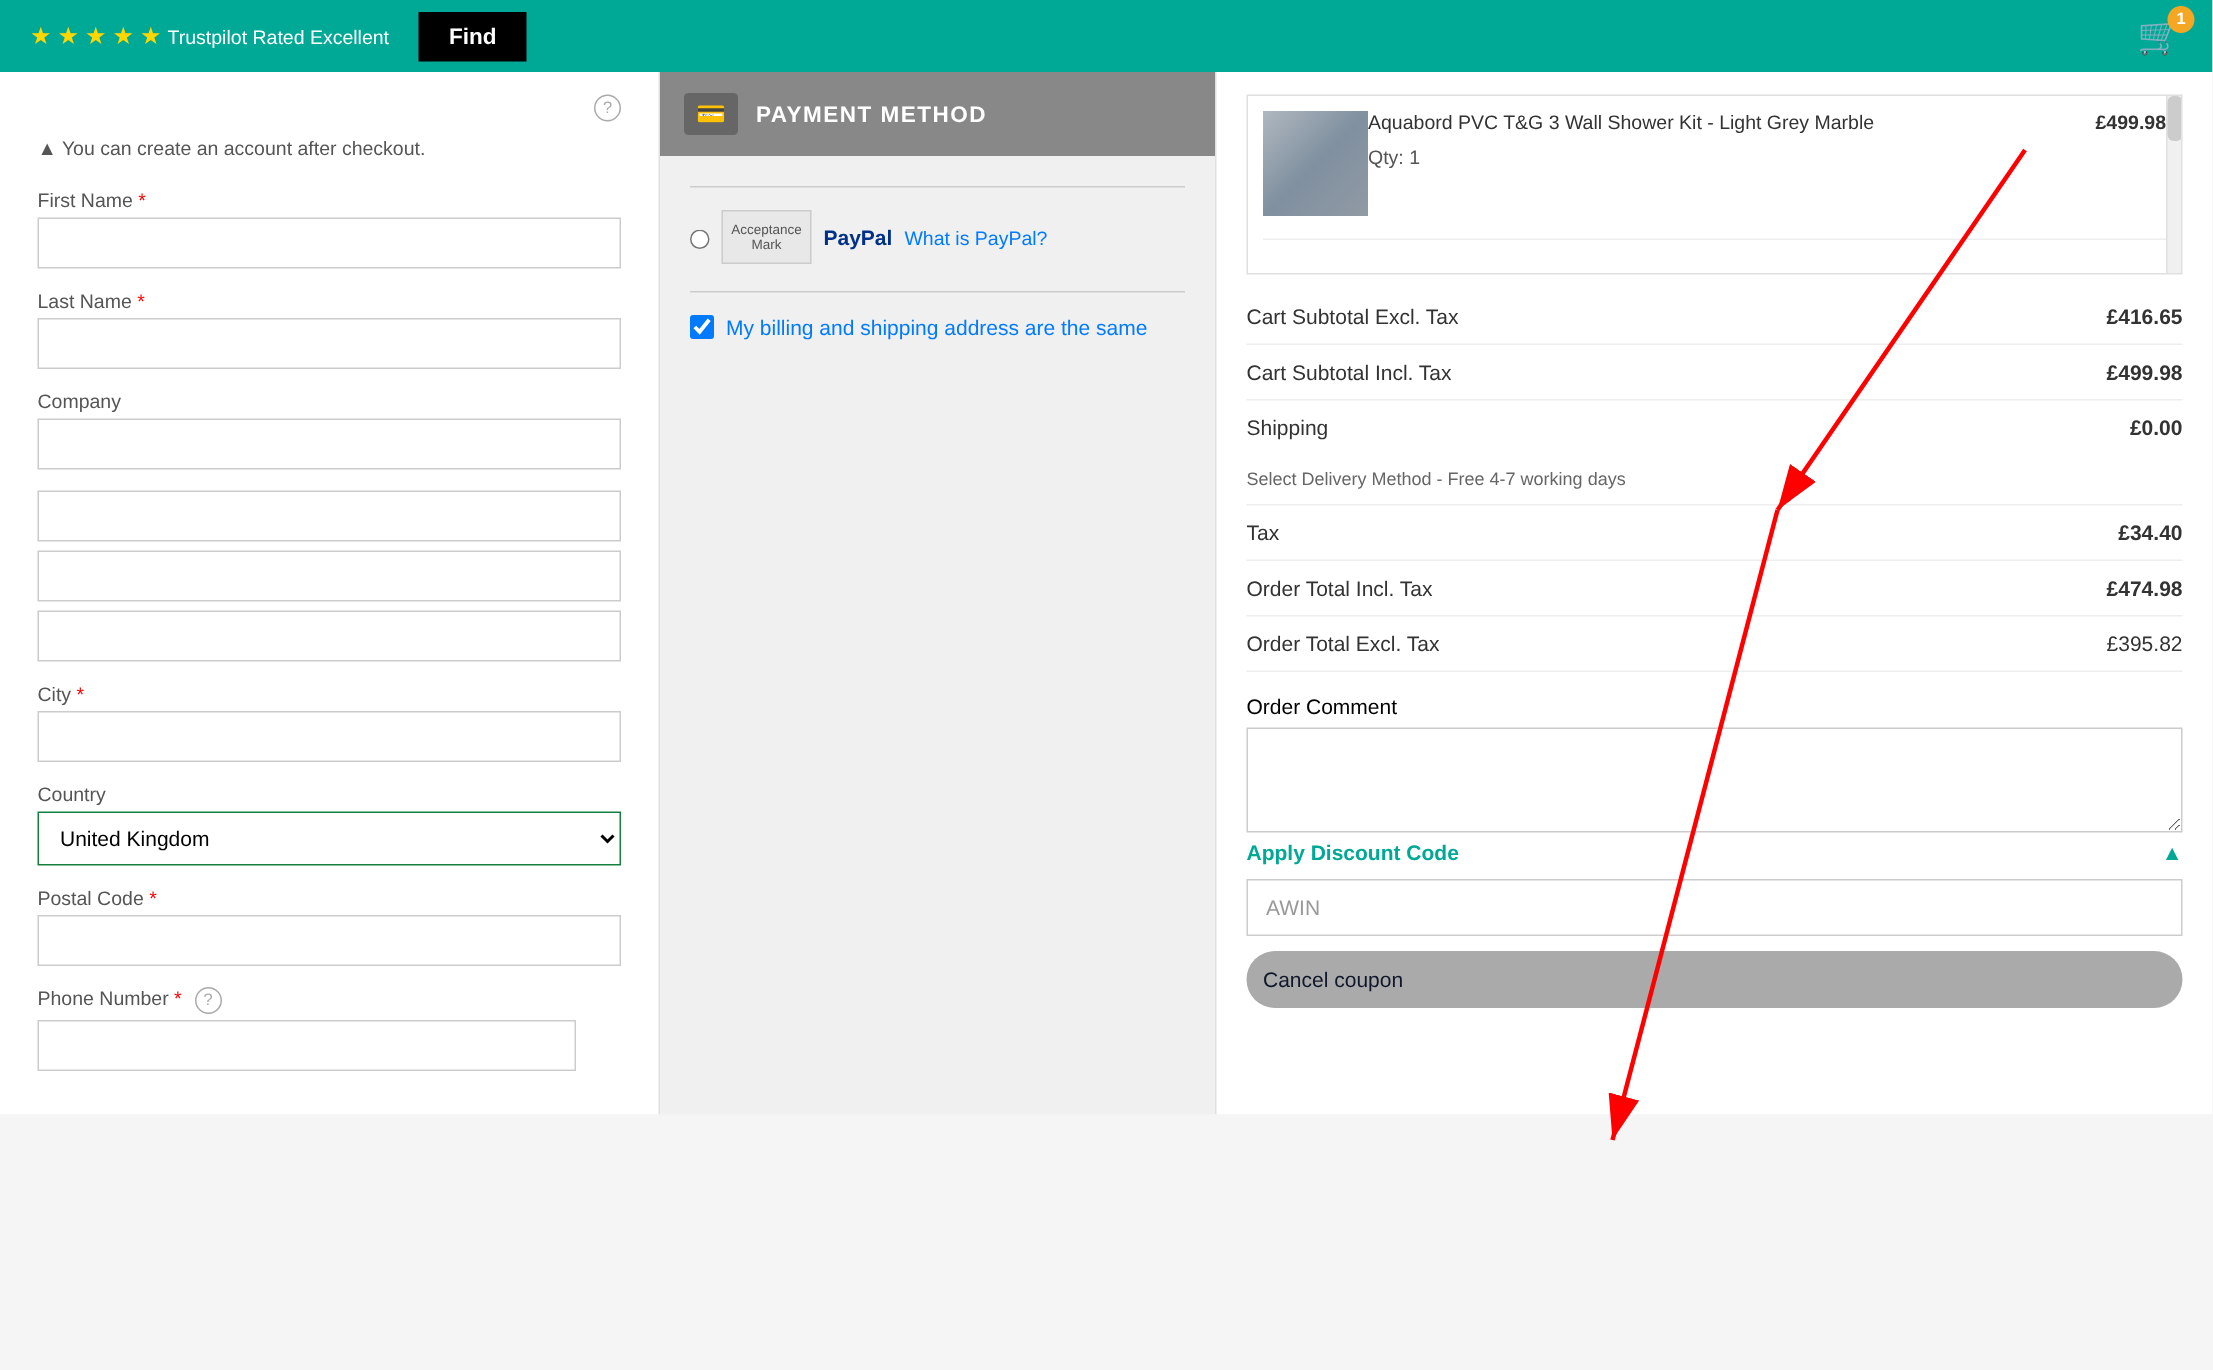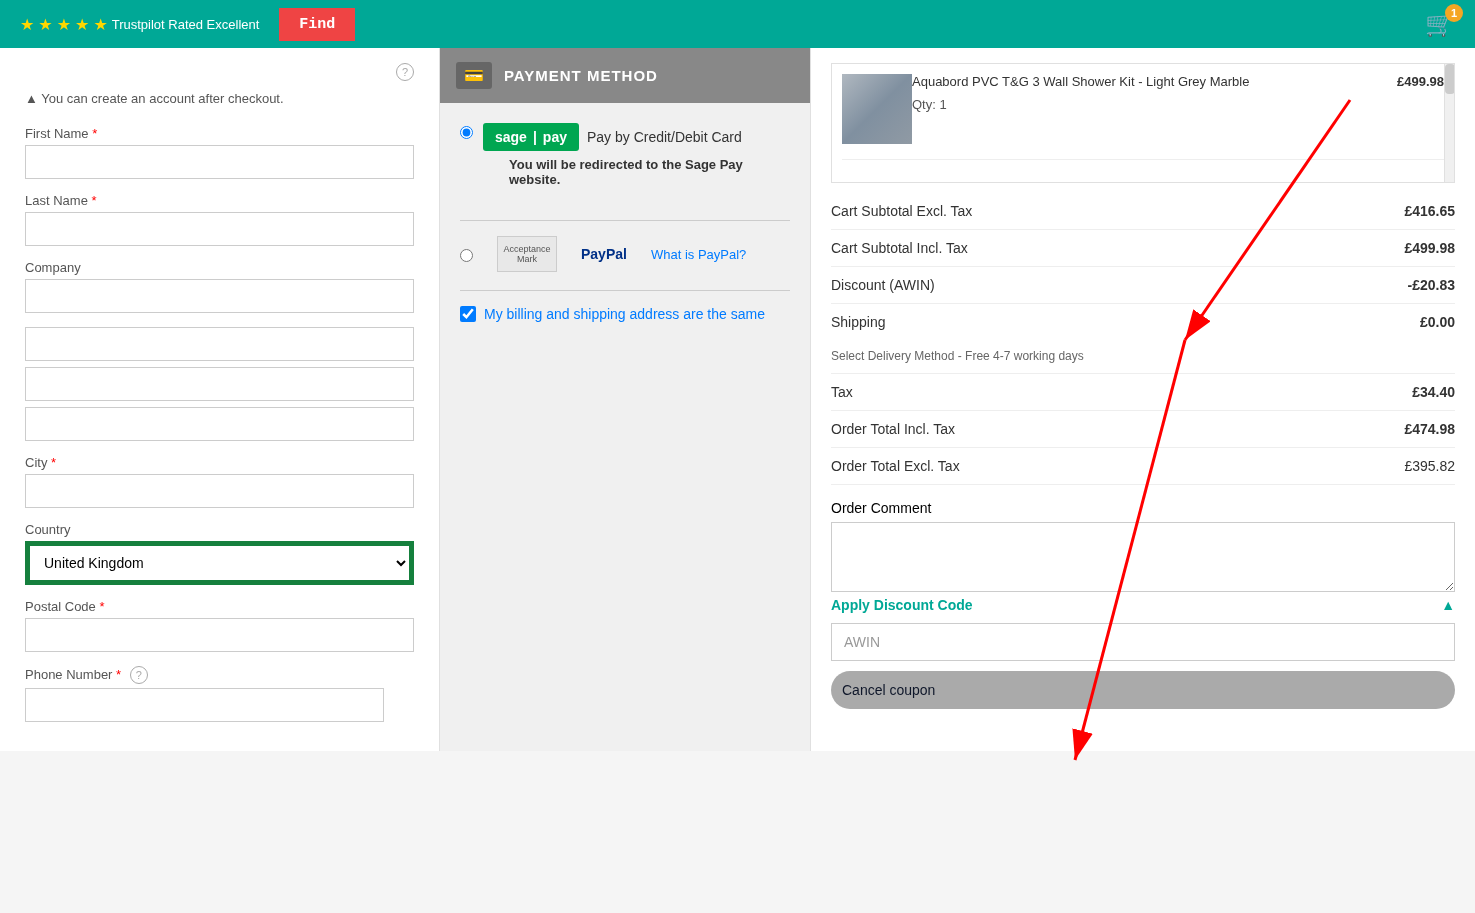--- a/index.html
+++ b/index.html
@@ -29,28 +29,27 @@
     }
     .header-search input {
       flex: 1;
       padding: 8px 12px;
       border: none;
       outline: none;
       font-size: 14px;
       color: #999;
     }
     .find-btn {
-      background: #ef4444;
+      background: #000000;
       color: white;
       border: none;
       padding: 8px 20px;
       font-size: 15px;
       font-weight: bold;
       cursor: pointer;
-      font-family: Liberation Mono, monospace;
     }
     .cart-icon {
       margin-left: auto;
       position: relative;
       color: white;
       font-size: 24px;
       cursor: pointer;
     }
     .cart-badge {
       position: absolute;
@@ -108,21 +107,21 @@
       font-size: 14px;
       outline: none;
       background: white;
     }
 
     .street-inputs { display: flex; flex-direction: column; gap: 6px; }
 
     .field-select {
       width: 100%;
       padding: 8px 10px;
-      border: 5px solid #15803d;
+      border: 1px solid #15803d;
       font-size: 14px;
       background: white;
       outline: none;
     }
 
     .help-icon {
       display: inline-flex;
       align-items: center;
       justify-content: center;
       width: 18px;
@@ -191,21 +190,21 @@
       font-weight: bold;
       font-size: 13px;
       margin-left: 26px;
       margin-bottom: 15px;
       color: #333;
     }
 
     .paypal-option {
       display: flex;
       align-items: center;
-      gap: 24px;
+      gap: 8px;
     }
     .paypal-acceptance {
       width: 60px;
       height: 36px;
       background: #e8e8e8;
       border: 1px solid #ccc;
       display: flex;
       align-items: center;
       justify-content: center;
       font-size: 10px;
@@ -454,34 +453,20 @@
       <input type="text" class="field-input" style="width: calc(100% - 30px);">
     </div>
   </div>
 
   <div class="payment-panel">
     <div class="payment-header">
       <span class="payment-header-icon">💳</span>
       <span class="payment-title">PAYMENT METHOD</span>
     </div>
 
-    <div class="payment-option">
-      <input type="radio" name="payment" checked="" style="">
-      <div>
-        <div style="display:flex; align-items:center; gap:8px; margin-bottom:6px;">
-          <span class="sage-pay-btn">
-            sage <span class="pipe">|</span> pay
-          </span>
-          <span class="payment-option-label">Pay by Credit/Debit Card</span>
-        </div>
-        <div class="sage-redirect-notice">
-          <span>You will be redirected to the Sage Pay website.</span>
-        </div>
-      </div>
-    </div>
 
     <hr class="divider">
 
     <div class="payment-option paypal-option">
       <input type="radio" name="payment" style="">
       <div class="paypal-acceptance">
         <span style="font-size:9px; text-align:center; color:#555;">Acceptance Mark</span>
       </div>
       <span class="paypal-label">PayPal</span>
       <span class="paypal-whatis">What is PayPal?</span>
@@ -519,24 +504,20 @@
     <div class="summary-row">
       <span class="summary-label">Cart Subtotal Excl. Tax</span>
       <span class="summary-value">£416.65</span>
     </div>
 
     <div class="summary-row">
       <span class="summary-label">Cart Subtotal Incl. Tax</span>
       <span class="summary-value">£499.98</span>
     </div>
 
-    <div class="summary-row">
-      <span class="summary-label">Discount (AWIN)</span>
-      <span class="summary-value discount">-£20.83</span>
-    </div>
 
     <div class="summary-row">
       <div>
         <div class="summary-label">Shipping</div>
         <div class="summary-label-sub">Select Delivery Method - Free 4-7 working days</div>
       </div>
       <span class="summary-value">£0.00</span>
     </div>
 
     <div class="summary-row">

